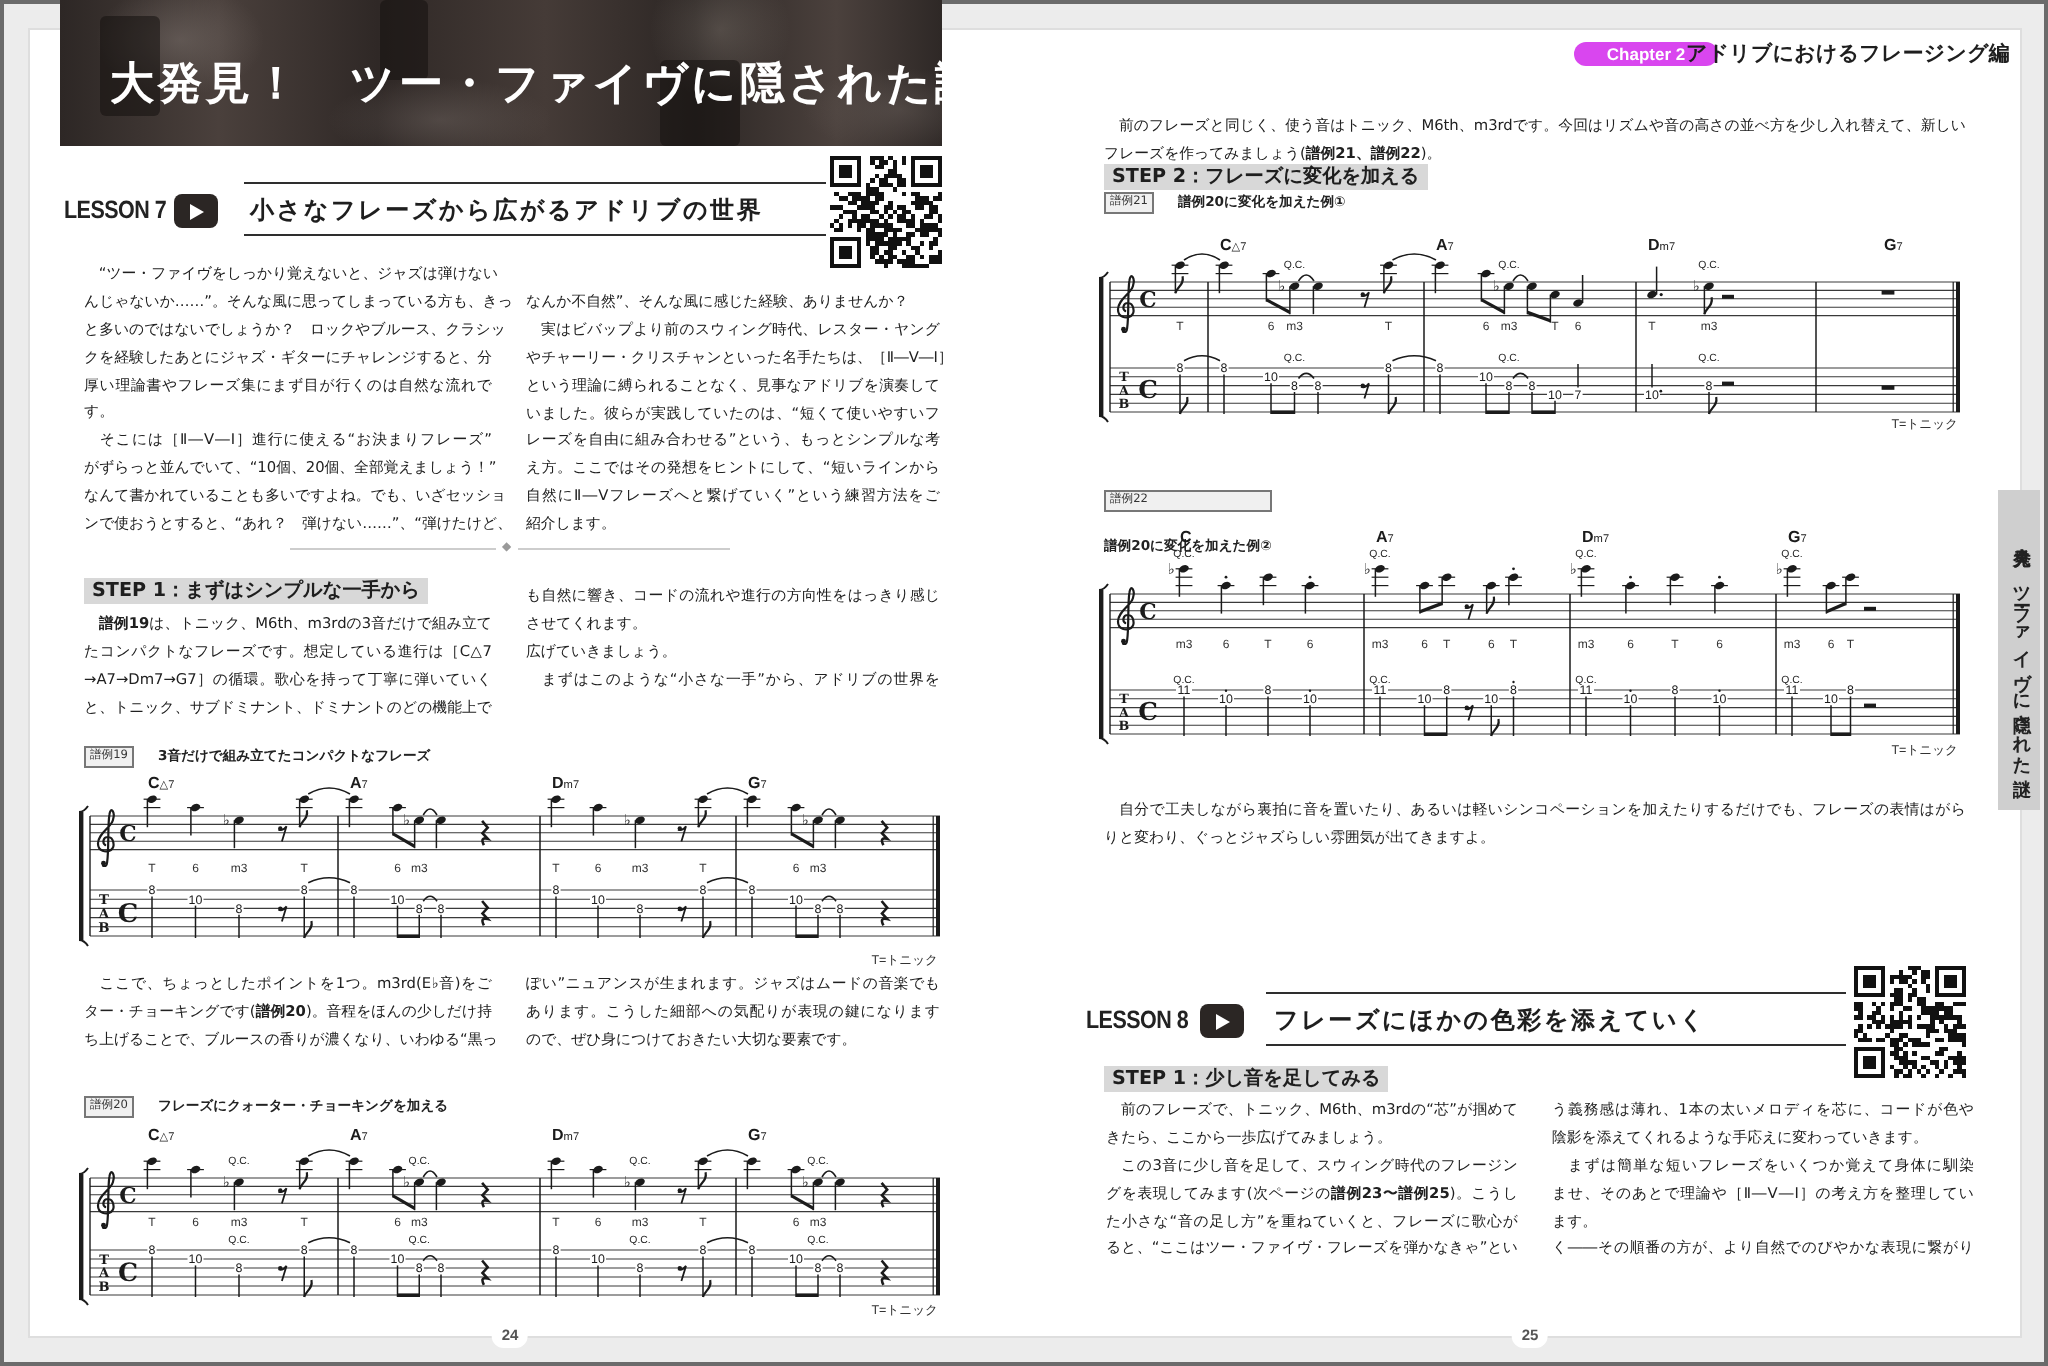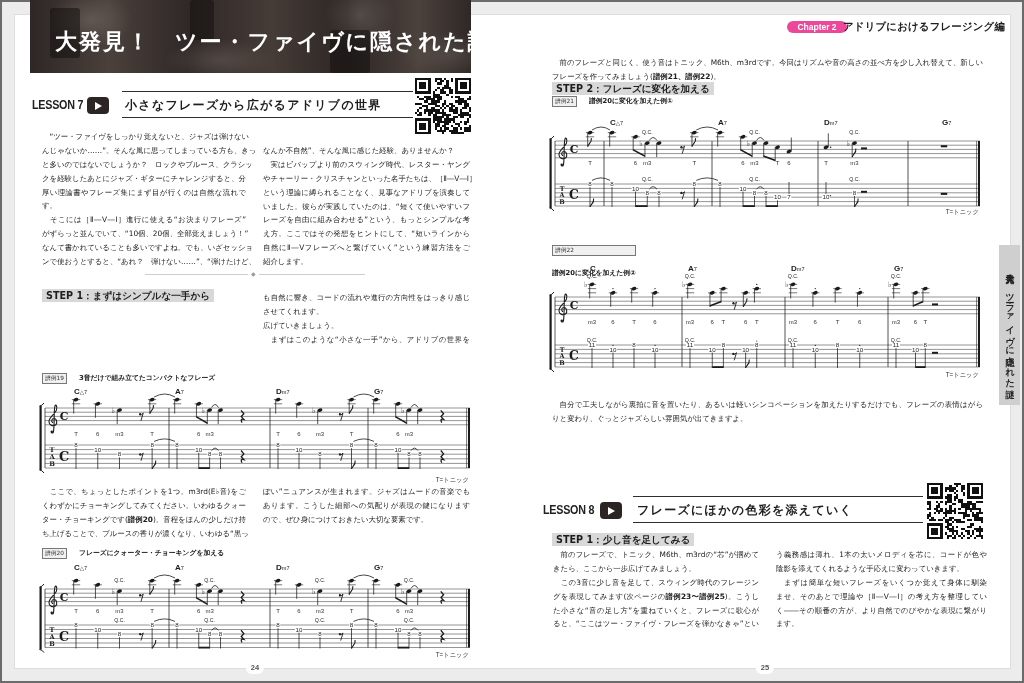--- a/index.html
+++ b/index.html
@@ -27,21 +27,21 @@
   .txt .ln.j{text-align:justify;text-align-last:justify;}
   .txt .b{font-weight:bold;}
   .lh14 .ln{height:14px;line-height:14px;}
   .step{position:absolute;background:#d8d8d8;font-size:9.6px;font-weight:bold;height:13px;line-height:13px;padding:0 4px;color:#1e1e1e;white-space:nowrap;}
   .ex-label{position:absolute;display:flex;gap:12px;white-space:nowrap;}
   .ex-tag{border:0.8px solid #777;background:#f0f0f0;font-size:5.8px;padding:0 2px;height:9px;line-height:9px;color:#333;}
   .ex-cap{font-size:6.8px;font-weight:bold;color:#222;}
   .notation{position:absolute;overflow:visible;}
   .divider{position:absolute;left:145px;top:274px;width:220px;height:1px;background:#cdcdcd;}
   .divider .orn{position:absolute;left:103px;top:-4px;font-size:6px;line-height:8px;color:#9a9a9a;background:#fff;padding:0 3px;}
-  .chap-badge{position:absolute;left:787px;top:21px;width:60px;height:12px;border-radius:6px;background:#ec4899;color:#fff;font-family:"Liberation Sans",sans-serif;font-weight:bold;font-size:8.5px;line-height:12px;text-align:center;}
+  .chap-badge{position:absolute;left:787px;top:21px;width:72px;height:12px;border-radius:6px;background:#d946ef;color:#fff;font-family:"Liberation Sans",sans-serif;font-weight:bold;font-size:8.5px;line-height:12px;text-align:center;}
   .chap-title{position:absolute;left:843px;top:20px;font-size:10.4px;font-weight:bold;letter-spacing:.2px;color:#1e1e1e;white-space:nowrap;}
   .pno{position:absolute;top:662px;font-family:"Liberation Sans",sans-serif;font-size:7.5px;font-weight:bold;color:#555;background:#fff;padding:0 5px;border-radius:6px;line-height:12px;transform:translateX(-50%);}
   .side-tab{position:absolute;left:999px;top:245px;width:21px;height:160px;background:#cfcfcf;display:flex;align-items:center;justify-content:center;}
   .side-tab span{writing-mode:vertical-rl;font-size:9px;font-weight:bold;color:#222;letter-spacing:.3px;white-space:nowrap;}
 </style>
 </head>
 <body>
 
 <div id="stage">
   <div class="frame-inner"></div>
@@ -326,20 +326,26 @@
       <div class="ln j"><span>え方。ここではその発想をヒントにして、“短いラインから</span></div>
       <div class="ln j"><span>自然にⅡ―Ⅴフレーズへと繋げていく”という練習方法をご</span></div>
       <div class="ln"><span>紹介します。</span></div>
     </div>
 
   <div class="divider">
       <span class="orn">◆</span>
     </div>
 
   <div class="step" style="left:42px;top:289px;">STEP 1：まずはシンプルな一手から</div>
+  <div class="txt lh14" style="left:42px;top:305px;width:204px;">
+      <div class="ln j"><span>　</span><span class="b">譜例19</span><span>は、トニック、M6th、m3rdの3音だけで組み立て</span></div>
+      <div class="ln j"><span>たコンパクトなフレーズです。想定している進行は［C△7</span></div>
+      <div class="ln j"><span>→A7→Dm7→G7］の循環。歌心を持って丁寧に弾いていく</span></div>
+      <div class="ln j"><span>と、トニック、サブドミナント、ドミナントのどの機能上で</span></div>
+    </div>
   <div class="txt lh14" style="left:263px;top:291px;width:207px;">
       <div class="ln j"><span>も自然に響き、コードの流れや進行の方向性をはっきり感じ</span></div>
       <div class="ln"><span>させてくれます。</span></div>
       <div class="ln"><span>広げていきましょう。</span></div>
       <div class="ln j"><span>　まずはこのような“小さな一手”から、アドリブの世界を</span></div>
     </div>
 
   <div class="ex-label" style="left:42px;top:373px;">
     <span class="ex-tag">譜例19</span>
     <span class="ex-cap">3音だけで組み立てたコンパクトなフレーズ</span>
@@ -601,21 +607,20 @@
       <text x="299" y="436" font-size="6" text-anchor="middle" font-family="&quot;Liberation Sans&quot;, &quot;DejaVu Sans&quot;, sans-serif" font-weight="normal" fill="#333">6</text>
       <text x="320" y="436" font-size="6" text-anchor="middle" font-family="&quot;Liberation Sans&quot;, &quot;DejaVu Sans&quot;, sans-serif" font-weight="normal" fill="#333">m3</text>
       <text x="351.5" y="436" font-size="6" text-anchor="middle" font-family="&quot;Liberation Sans&quot;, &quot;DejaVu Sans&quot;, sans-serif" font-weight="normal" fill="#333">T</text>
       <text x="398" y="436" font-size="6" text-anchor="middle" font-family="&quot;Liberation Sans&quot;, &quot;DejaVu Sans&quot;, sans-serif" font-weight="normal" fill="#333">6</text>
       <text x="409" y="436" font-size="6" text-anchor="middle" font-family="&quot;Liberation Sans&quot;, &quot;DejaVu Sans&quot;, sans-serif" font-weight="normal" fill="#333">m3</text>
       <text x="469" y="482" font-size="6.3" text-anchor="end" font-family="&quot;Liberation Sans&quot;, &quot;DejaVu Sans&quot;, sans-serif" font-weight="normal" fill="#333">T=トニック</text>
     </svg>
 
   <div class="txt lh14" style="left:42px;top:485px;width:204px;">
       <div class="ln j"><span>　ここで、ちょっとしたポイントを1つ。m3rd(E♭音)をご</span></div>
-      <div class="ln j"><span>くわずかにチョーキングしてみてください。いわゆるクォー</span></div>
       <div class="ln j"><span>ター・チョーキングです(</span><span class="b">譜例20</span><span>)。音程をほんの少しだけ持</span></div>
       <div class="ln j"><span>ち上げることで、ブルースの香りが濃くなり、いわゆる“黒っ</span></div>
     </div>
   <div class="txt lh14" style="left:263px;top:485px;width:207px;">
       <div class="ln j"><span>ぽい”ニュアンスが生まれます。ジャズはムードの音楽でも</span></div>
       <div class="ln j"><span>あります。こうした細部への気配りが表現の鍵になります</span></div>
       <div class="ln"><span>ので、ぜひ身につけておきたい大切な要素です。</span></div>
     </div>
 
   <div class="ex-label" style="left:42px;top:548px;">
@@ -1668,22 +1673,22 @@
       <div class="ln j"><span>　この3音に少し音を足して、スウィング時代のフレージン</span></div>
       <div class="ln j"><span>グを表現してみます(次ページの</span><span class="b">譜例23〜譜例25</span><span>)。こうし</span></div>
       <div class="ln j"><span>た小さな“音の足し方”を重ねていくと、フレーズに歌心が</span></div>
       <div class="ln j"><span>ると、“ここはツー・ファイヴ・フレーズを弾かなきゃ”とい</span></div>
     </div>
   <div class="txt" style="left:776px;top:548px;width:211px;">
       <div class="ln j"><span>う義務感は薄れ、1本の太いメロディを芯に、コードが色や</span></div>
       <div class="ln"><span>陰影を添えてくれるような手応えに変わっていきます。</span></div>
       <div class="ln j"><span>　まずは簡単な短いフレーズをいくつか覚えて身体に馴染</span></div>
       <div class="ln j"><span>ませ、そのあとで理論や［Ⅱ―Ⅴ―Ⅰ］の考え方を整理してい</span></div>
+      <div class="ln"><span>ます。</span></div>
       <div class="ln j"><span>く――その順番の方が、より自然でのびやかな表現に繋がり</span></div>
-      <div class="ln"><span>ます。</span></div>
     </div>
 
   <div class="side-tab">
       <span>大発見！　ツー・ファイヴに隠された謎</span>
     </div>
 
   <div class="pno" style="left:765px;">25</div>
 </div>
 
 </body></html>

